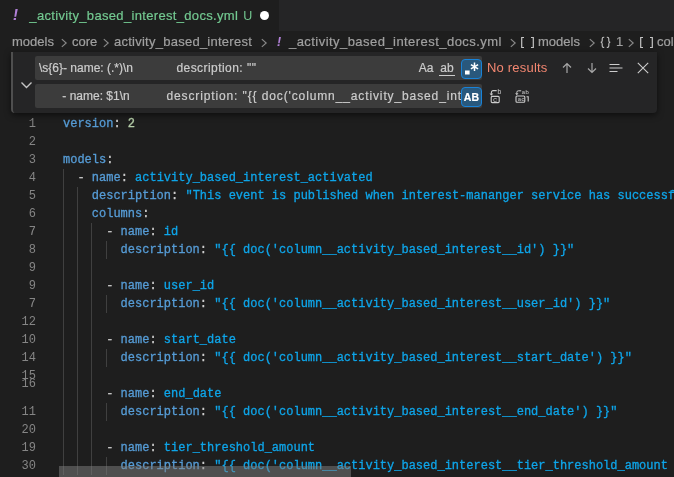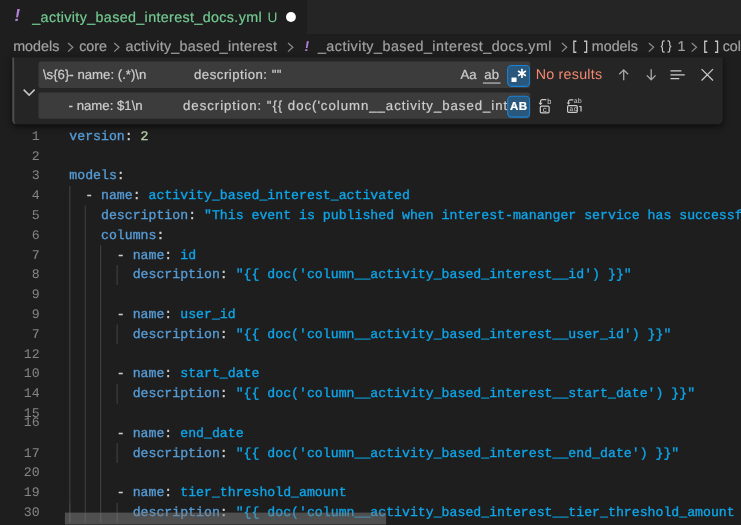--- a/index.html
+++ b/index.html
@@ -129,21 +129,21 @@
       <div class="ln" style="top:295px">7</div>
       <div class="code" style="top:295px">        <span class="k">description</span>: <span class="s">"{{ doc('column__activity_based_interest__user_id') }}"</span></div>
       <div class="ln" style="top:313px">12</div>
       <div class="ln" style="top:331px">10</div>
       <div class="code" style="top:331px">      - <span class="k">name</span>: <span class="s">start_date</span></div>
       <div class="ln" style="top:349px">14</div>
       <div class="code" style="top:349px">        <span class="k">description</span>: <span class="s">"{{ doc('column__activity_based_interest__start_date') }}"</span></div>
       <div class="ln" style="top:367px">15</div>
       <div class="ln" style="top:375px">16</div>
       <div class="code" style="top:385px">      - <span class="k">name</span>: <span class="s">end_date</span></div>
-      <div class="ln" style="top:403px">17</div>
+      <div class="ln" style="top:403px">11</div>
       <div class="code" style="top:403px">        <span class="k">description</span>: <span class="s">"{{ doc('column__activity_based_interest__end_date') }}"</span></div>
       <div class="ln" style="top:421px">20</div>
       <div class="ln" style="top:439px">19</div>
       <div class="code" style="top:439px">      - <span class="k">name</span>: <span class="s">tier_threshold_amount</span></div>
       <div class="ln" style="top:457px">30</div>
       <div class="code" style="top:457px">        <span class="k">description</span>: <span class="s">"{{ doc('column__activity_based_interest__tier_threshold_amount</span></div>
       <div class="guide" style="left:62.5px; top:169px; height:306px"></div>
       <div class="guide" style="left:62.5px; top:457px; height:18px"></div>
       <div class="guide" style="left:76.9492px; top:187px; height:288px"></div>
       <div class="guide" style="left:91.3984px; top:223px; height:252px"></div>

